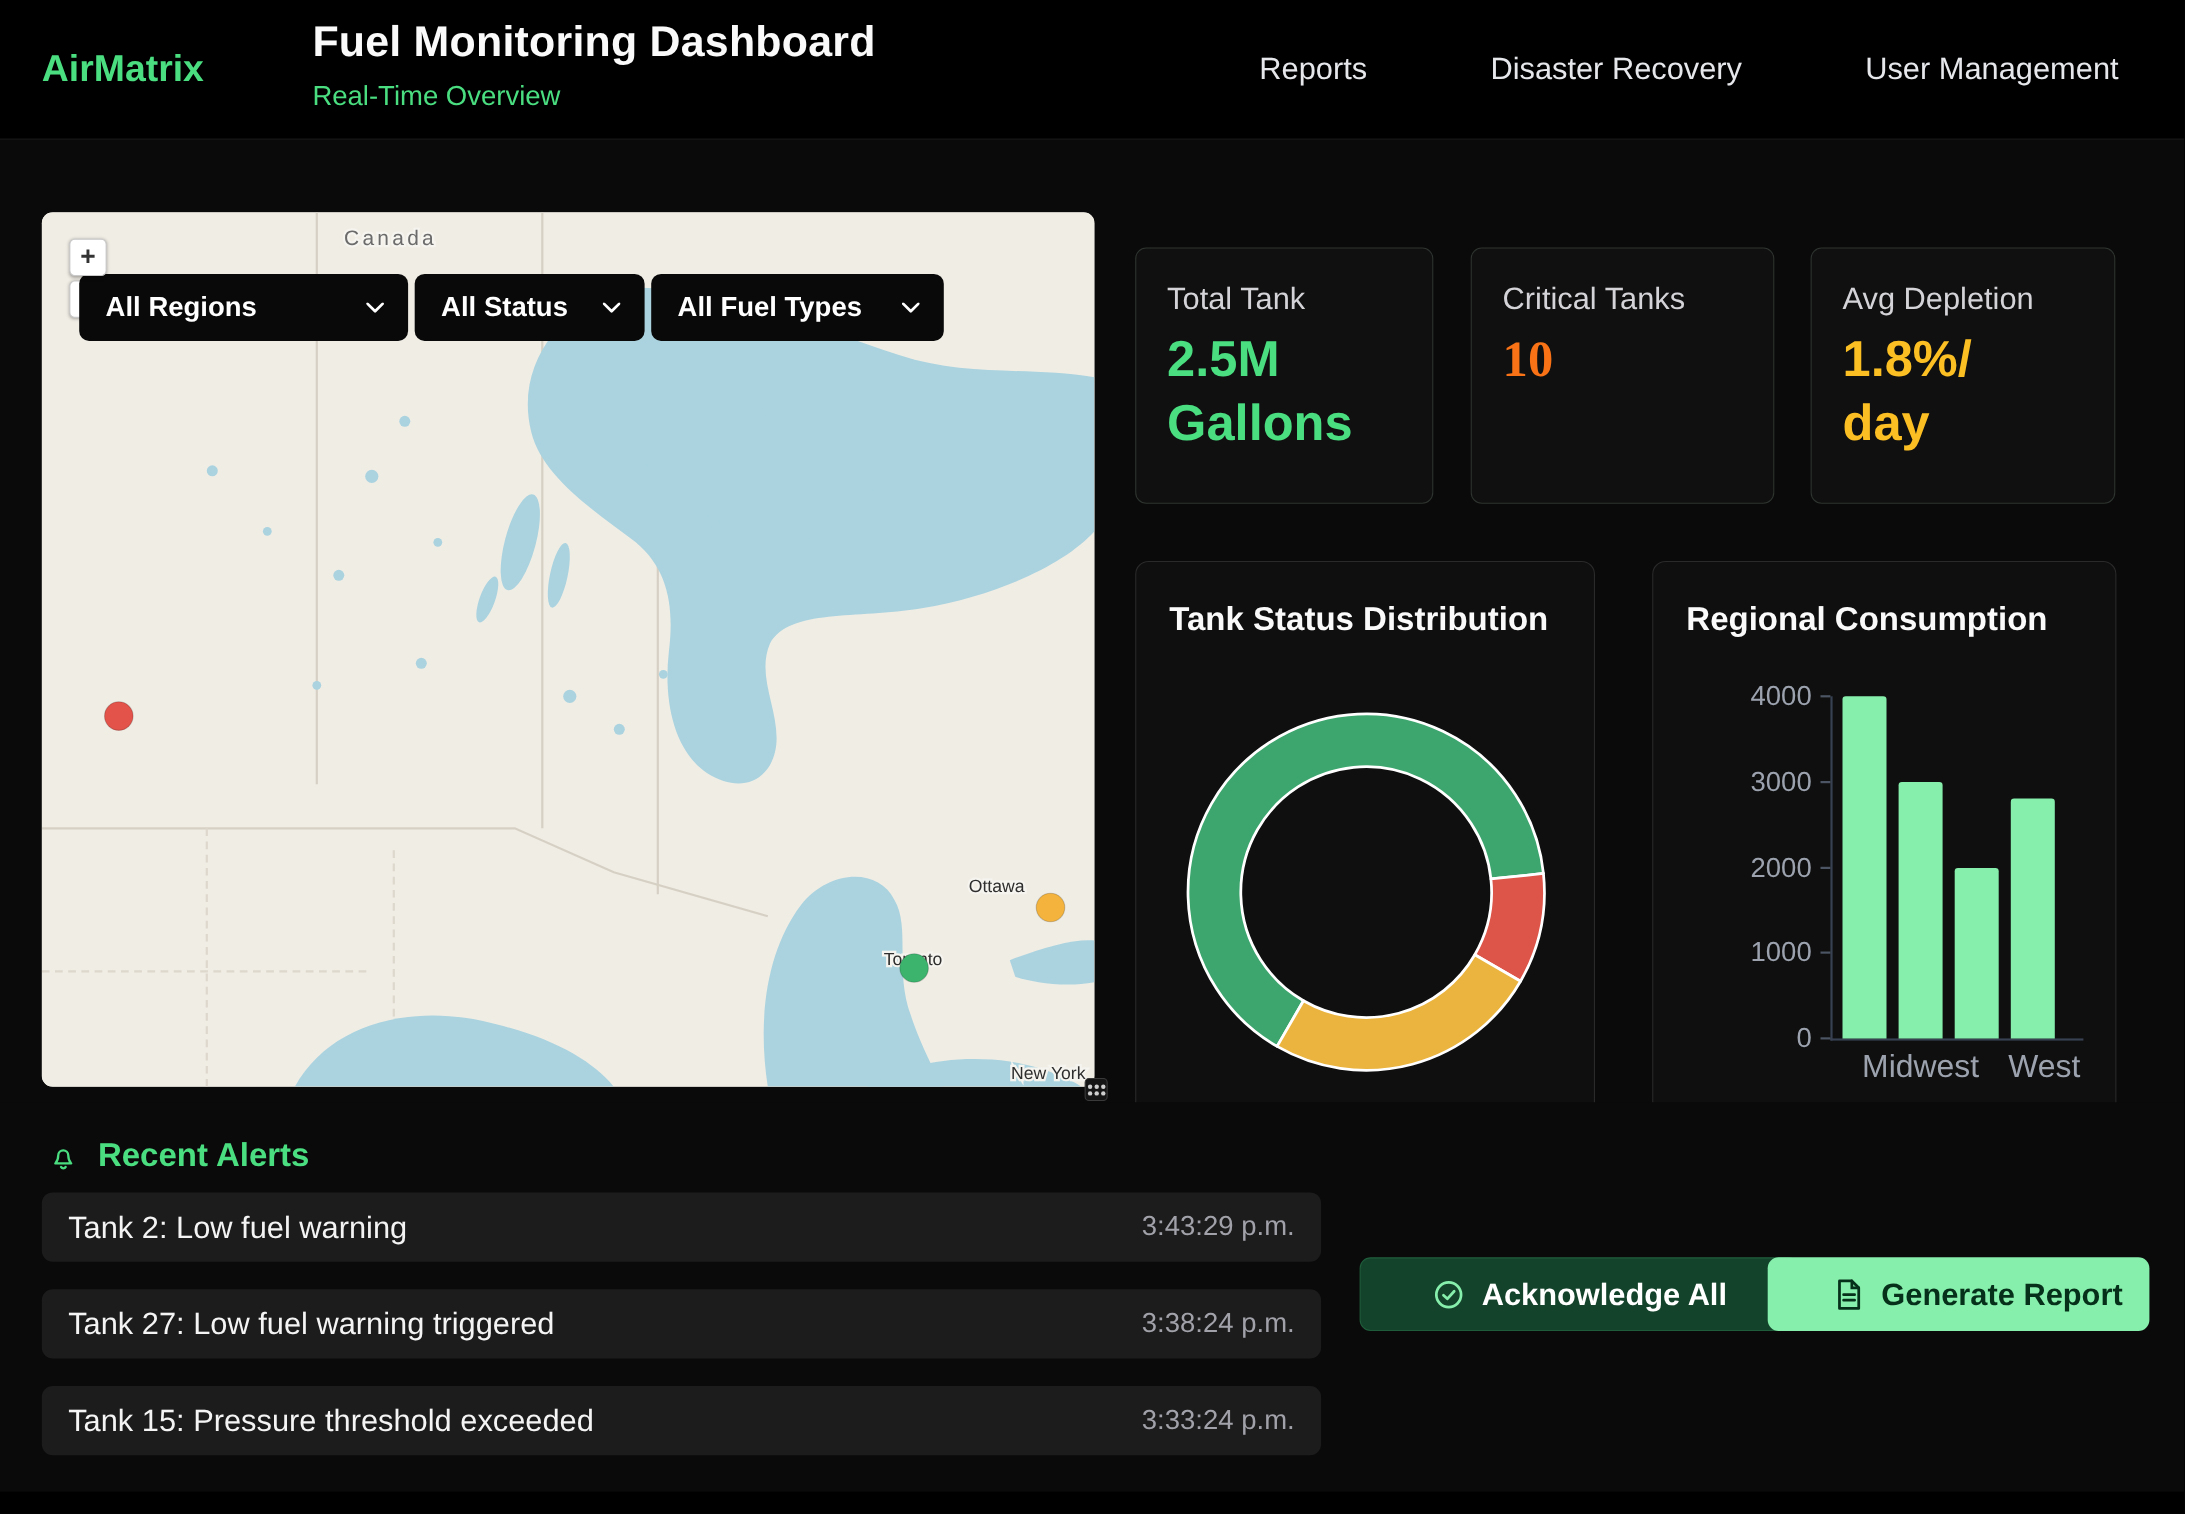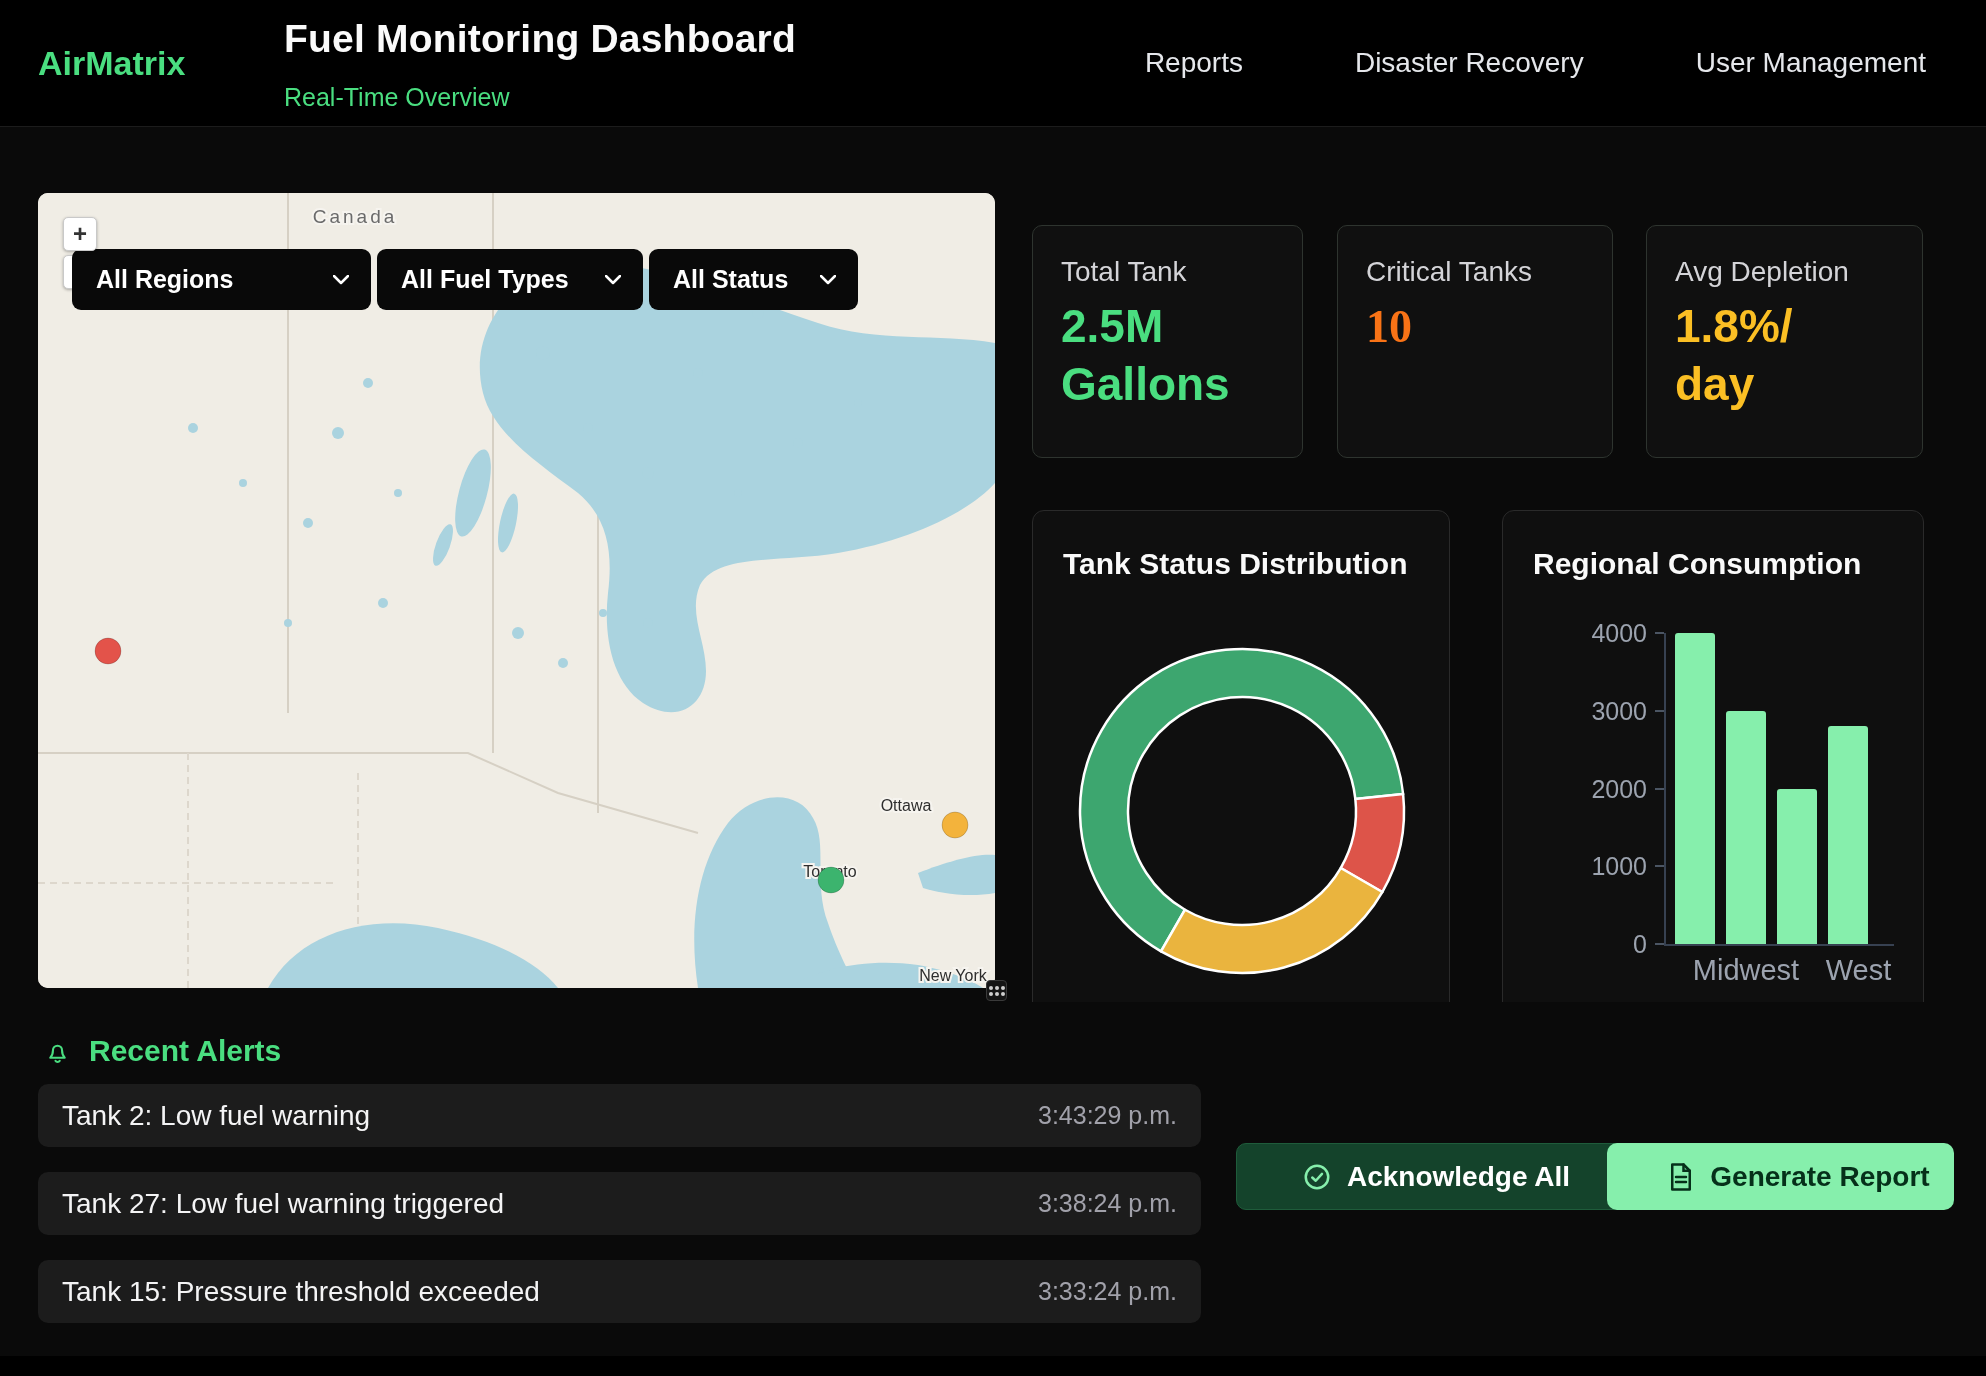--- a/index.html
+++ b/index.html
@@ -12,21 +12,21 @@
 
   
   .header {
     position:absolute; left:0; top:0; width:1986px; height:127px;
     background:#000; border-bottom:1px solid #1c1c1c;
     display:flex; align-items:center;
   }
   .logo { position:absolute; left:38px; font-size:34px; font-weight:bold; }
   .title-block { position:absolute; left:284px; top:17px; }
   .page-title { font-size:39px; font-weight:bold; color:#fafafa; letter-spacing:.2px; }
-  .page-subtitle { margin-top:22px; font-size:25px; font-weight:500; }
+  .page-subtitle { margin-top:12px; font-size:25px; font-weight:500; }
   .nav { position:absolute; right:60px; display:flex; gap:112px; }
   .nav-item { font-size:28px; color:#e5e7eb; cursor:pointer; white-space:nowrap; }
 
   
   .map-panel {
     position:absolute; left:38px; top:193px; width:957px; height:795px;
     border-radius:10px; overflow:hidden; background:#f0ede5;
   }
   .map-panel svg { display:block; }
   .zoom-btn {
@@ -190,28 +190,28 @@
       <span>+</span>
     </div>
 
     <div class="filters">
       <div class="filter-pill" style="width:299px">
         <span>All Regions</span>
         <svg class="chev" viewBox="0 0 16 10">
           <polyline points="1,1 8,8 15,1" fill="none" stroke="#ffffff" stroke-width="2.5" stroke-linecap="round" stroke-linejoin="round"></polyline>
         </svg>
       </div>
-      <div class="filter-pill" style="width:266px">
-        <span>All Fuel Types</span>
+      <div class="filter-pill" style="width:209px">
+        <span>All Status</span>
         <svg class="chev" viewBox="0 0 16 10">
           <polyline points="1,1 8,8 15,1" fill="none" stroke="#ffffff" stroke-width="2.5" stroke-linecap="round" stroke-linejoin="round"></polyline>
         </svg>
       </div>
-      <div class="filter-pill" style="width:209px">
-        <span>All Status</span>
+      <div class="filter-pill" style="width:266px">
+        <span>All Fuel Types</span>
         <svg class="chev" viewBox="0 0 16 10">
           <polyline points="1,1 8,8 15,1" fill="none" stroke="#ffffff" stroke-width="2.5" stroke-linecap="round" stroke-linejoin="round"></polyline>
         </svg>
       </div>
     </div>
   </div>
 
   <div class="drag-handle">
     <div class="drag-dots"></div>
   </div>

